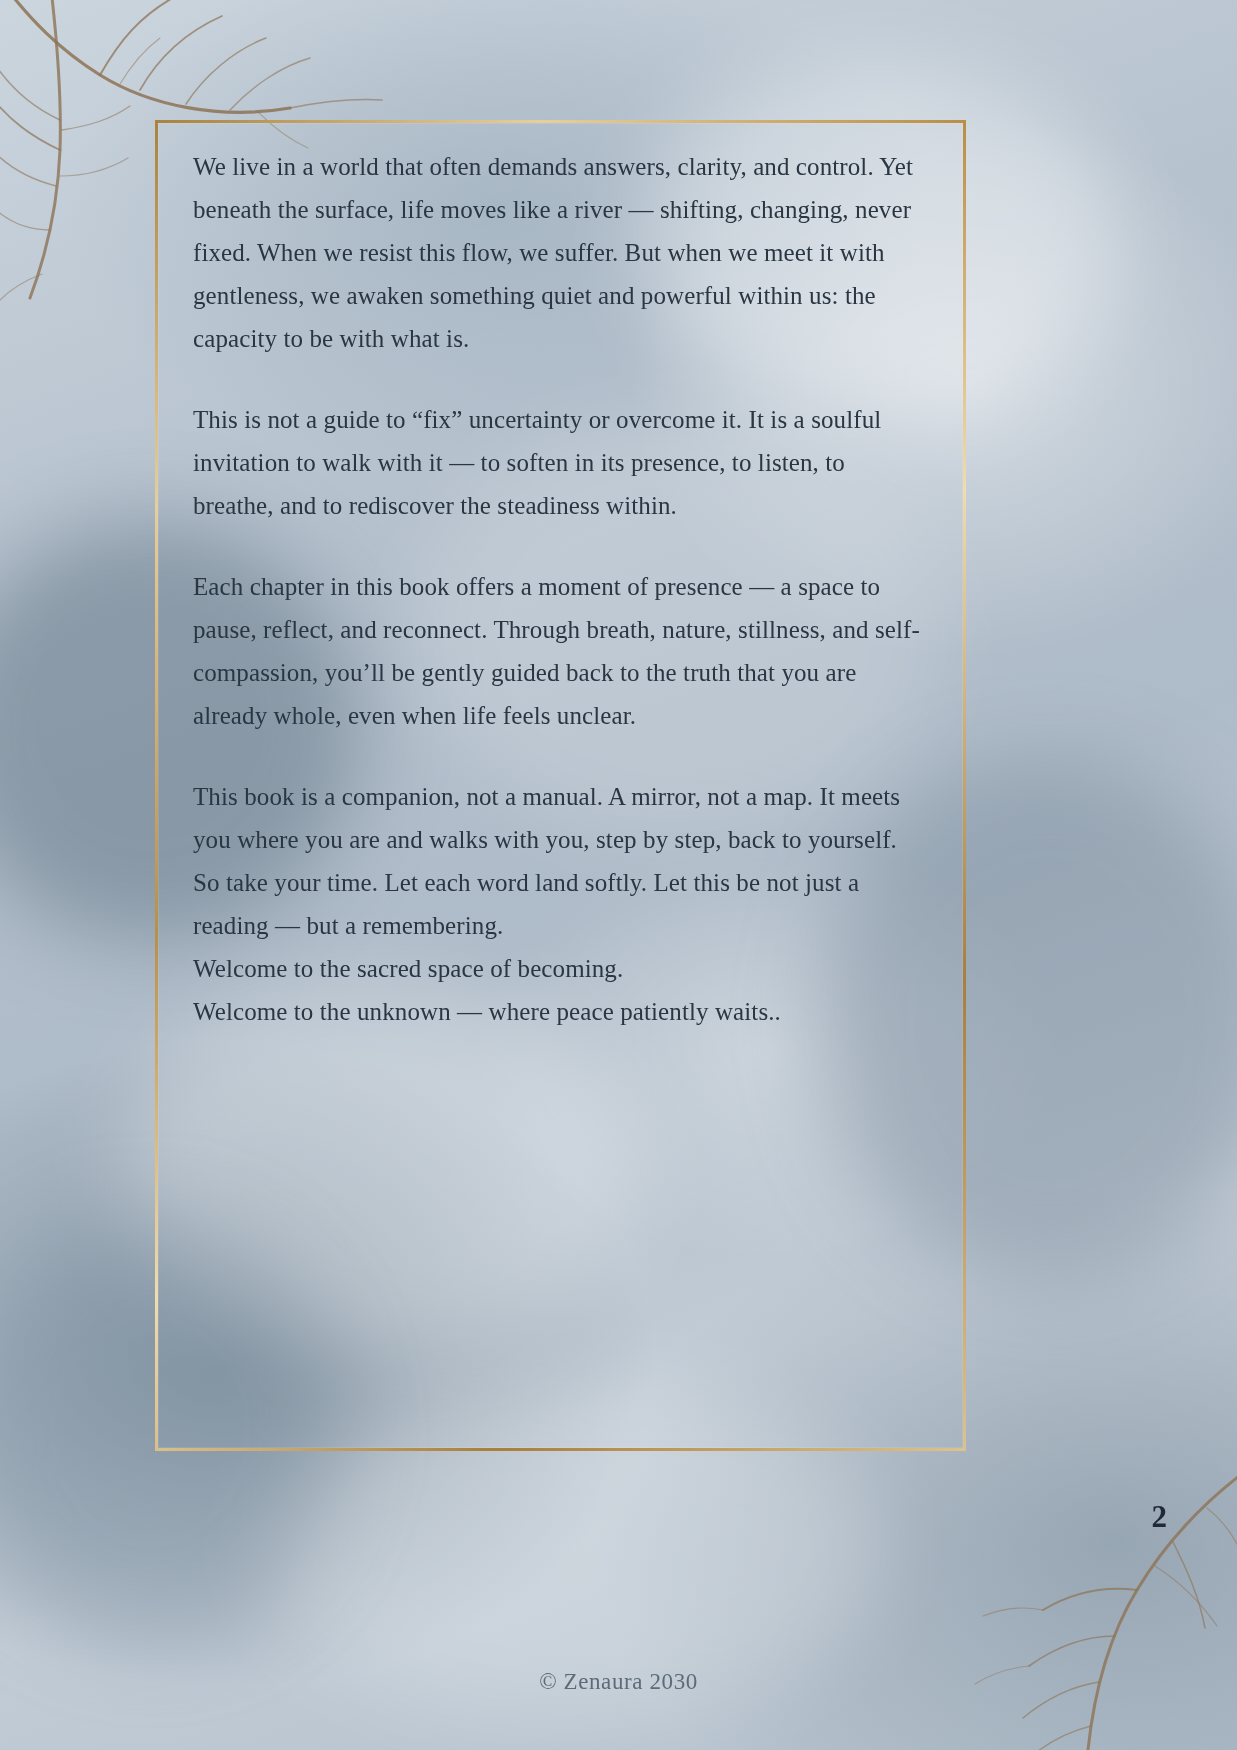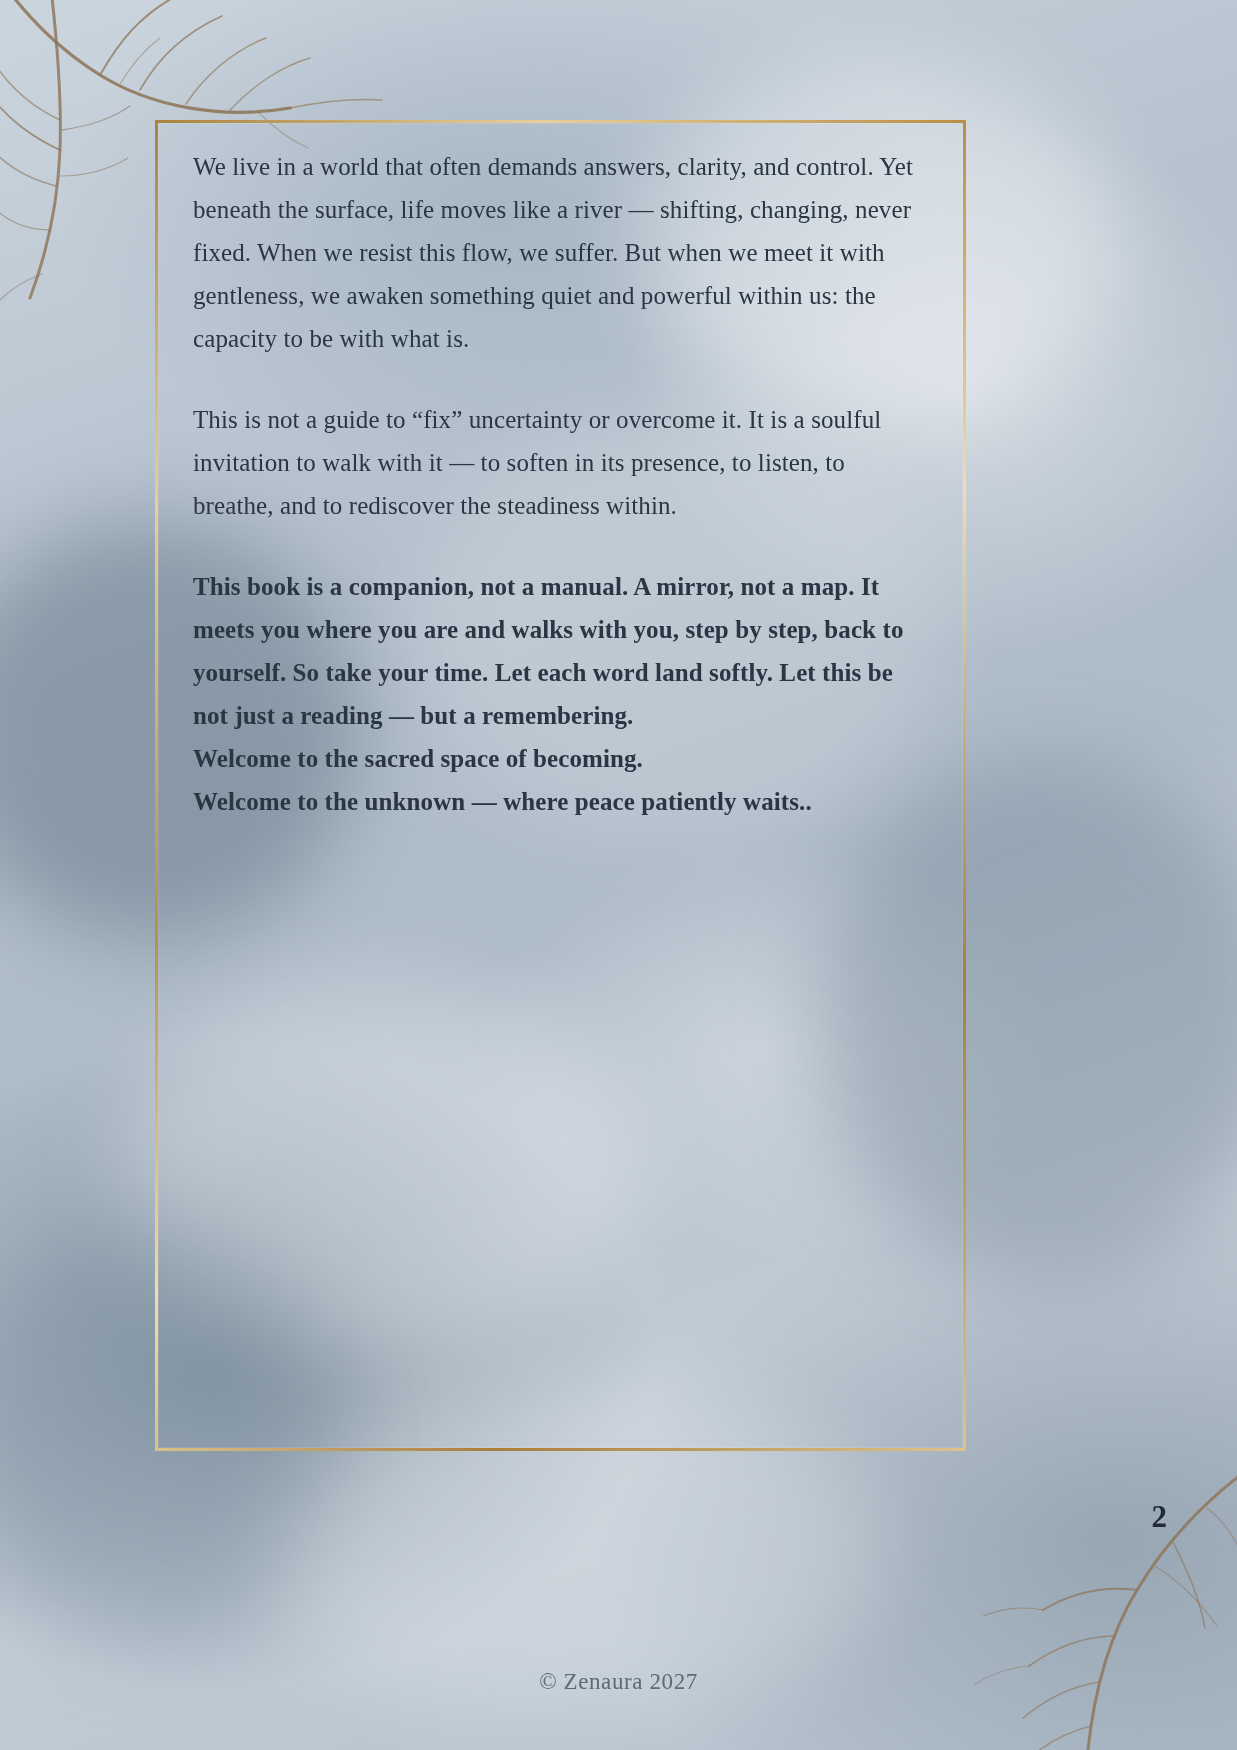--- a/index.html
+++ b/index.html
@@ -150,21 +150,22 @@
       <path d="M156 180 C 136 176, 116 178, 96 186" stroke-width="1.2" opacity="0.5"></path>
       <path d="M142 236 C 122 238, 104 244, 88 254" stroke-width="1.1" opacity="0.45"></path>
     </g>
   </svg>
 
   <div class="gold-frame"></div>
 
   <div class="content">
     <p class="para">We live in a world that often demands answers, clarity, and control. Yet beneath the surface, life moves like a river — shifting, changing, never fixed. When we resist this flow, we suffer. But when we meet it with gentleness, we awaken something quiet and powerful within us: the capacity to be with what is.</p>
     <p class="para">This is not a guide to “fix” uncertainty or overcome it. It is a soulful invitation to walk with it — to soften in its presence, to listen, to breathe, and to rediscover the steadiness within.</p>
-    <p class="para" style="white-space: pre-line; font-weight: bold;">This book is a companion, not a manual. A mirror, not a map. It meets you where you are and walks with you, step by step, back to yourself. So take your time. Let each word land softly. Let this be not just a reading — but a remembering.
+    <p class="para">Each chapter in this book offers a moment of presence — a space to pause, reflect, and reconnect. Through breath, nature, stillness, and self-compassion, you’ll be gently guided back to the truth that you are already whole, even when life feels unclear.</p>
+    <p class="para" style="white-space: pre-line;">This book is a companion, not a manual. A mirror, not a map. It meets you where you are and walks with you, step by step, back to yourself. So take your time. Let each word land softly. Let this be not just a reading — but a remembering.
 Welcome to the sacred space of becoming.
 Welcome to the unknown — where peace patiently waits..</p>
   </div>
 
   <div class="page-number">2</div>
-  <div class="footer">© Zenaura 2027</div>
+  <div class="footer">© Zenaura 2030</div>
 
 </div>
 
 </body></html>

